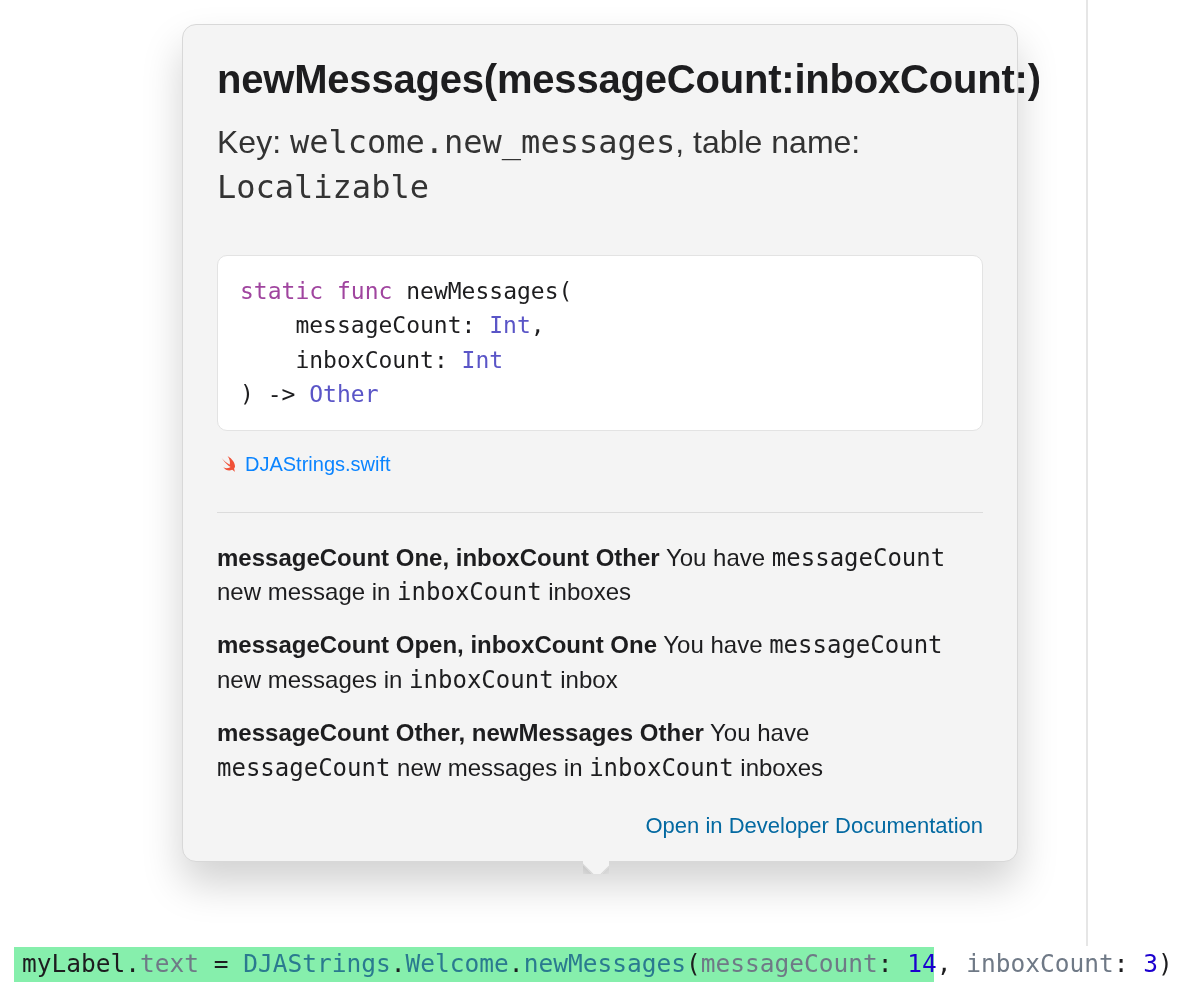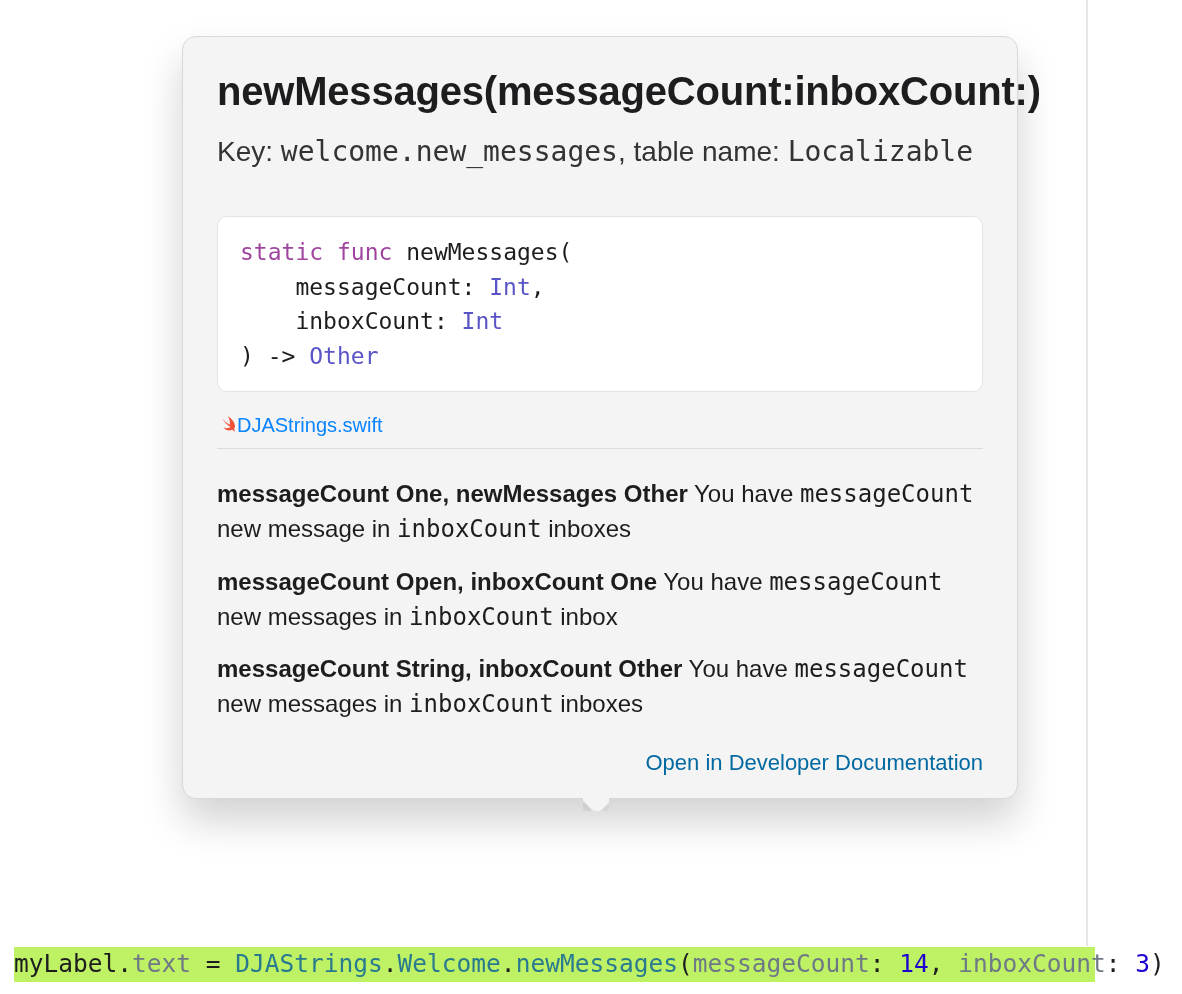--- a/index.html
+++ b/index.html
@@ -16,40 +16,40 @@
     position: absolute;
     top: 0;
     right: 94px;
     width: 2px;
     height: 946px;
     background: #e6e6e6;
   }
   .popover {
     position: absolute;
     left: 182px;
-    top: 36px;
+    top: 24px;
     width: 836px;
     background: #f4f4f4;
     border: 1px solid #d8d8d8;
     border-radius: 14px;
     box-shadow: 0 22px 40px rgba(0,0,0,0.18);
     padding: 0;
   }
   .popover-inner {
     padding: 32px 34px 22px 34px;
   }
   .title {
     font-size: 40px;
     font-weight: 700;
     letter-spacing: -0.2px;
     color: #1d1d1f;
     margin-bottom: 18px;
   }
   .subtitle-row {
-    font-size: 28px;
+    font-size: 32px;
     color: #333;
     margin-bottom: 22px;
     line-height: 1.4;
   }
   .mono {
     font-family: "SF Mono", ui-monospace, Menlo, Consolas, monospace;
   }
   .code-block {
     background: #ffffff;
     border: 1px solid #e3e3e3;
@@ -60,21 +60,23 @@
     line-height: 1.5;
     color: #1d1d1f;
     margin-bottom: 22px;
     white-space: pre;
     margin-top: 45px;
   }
   .kw { color: #a0459f; }
   .typ { color: #5a55c7; }
   .file-row {
     display: flex;
-    margin-bottom: 11px;
+    align-items: center;
+    gap: 8px;
+    margin-bottom: 36px;
   }
   .swift-icon {
     width: 20px;
     height: 20px;
     display: inline-flex;
     align-items: center;
     justify-content: center;
   }
   .file-link {
     color: #0a84ff;
@@ -131,23 +133,23 @@
     box-shadow: 0 4px 10px rgba(0,0,0,0.1);
   }
   .code-line {
     position: absolute;
     left: 14px;
     bottom: 12px;
     font-family: "SF Mono", ui-monospace, Menlo, Consolas, monospace;
     font-size: 24.5px;
     color: #1d1d1f;
     white-space: nowrap;
-    background: #bef264;
-    padding: 2px 0 4px 0;
-    width: 1081px;
+    background: #86efac;
+    padding: 2px 0 4px 8px;
+    width: 920px;
   }
   .tok-prop { color: #6f7986; }
   .tok-type { color: #2a7a8f; }
   .tok-method { color: #2a7a8f; }
   .tok-param { color: #6f7986; }
   .tok-num { color: #1c00cf; }
 </style>
 </head>
 <body>
 
@@ -176,29 +178,29 @@
           </svg>
       </span>
       <a class="file-link">DJAStrings.swift</a>
     </div>
 
     <div class="divider"></div>
 
 
 
     <div class="disc-item">
-      <span class="label">messageCount One, newMessages Other</span><span> You have </span><span class="mono">messageCount</span><span> new message in </span><span class="mono">inboxCount</span><span> inboxes</span>
+      <span class="label">messageCount One, inboxCount Other</span><span> You have </span><span class="mono">messageCount</span><span> new message in </span><span class="mono">inboxCount</span><span> inboxes</span>
     </div>
 
     <div class="disc-item">
       <span class="label">messageCount Open, inboxCount One</span><span> You have </span><span class="mono">messageCount</span><span> new messages in </span><span class="mono">inboxCount</span><span> inbox</span>
     </div>
 
     <div class="disc-item">
-      <span class="label">messageCount String, inboxCount Other</span><span> You have </span><span class="mono">messageCount</span><span> new messages in </span><span class="mono">inboxCount</span><span> inboxes</span>
+      <span class="label">messageCount Other, newMessages Other</span><span> You have </span><span class="mono">messageCount</span><span> new messages in </span><span class="mono">inboxCount</span><span> inboxes</span>
     </div>
 
     <div class="footer-link-row">
       <a class="footer-link">Open in Developer Documentation</a>
     </div>
 
   </div>
   <div class="arrow"></div>
 </div>
 

